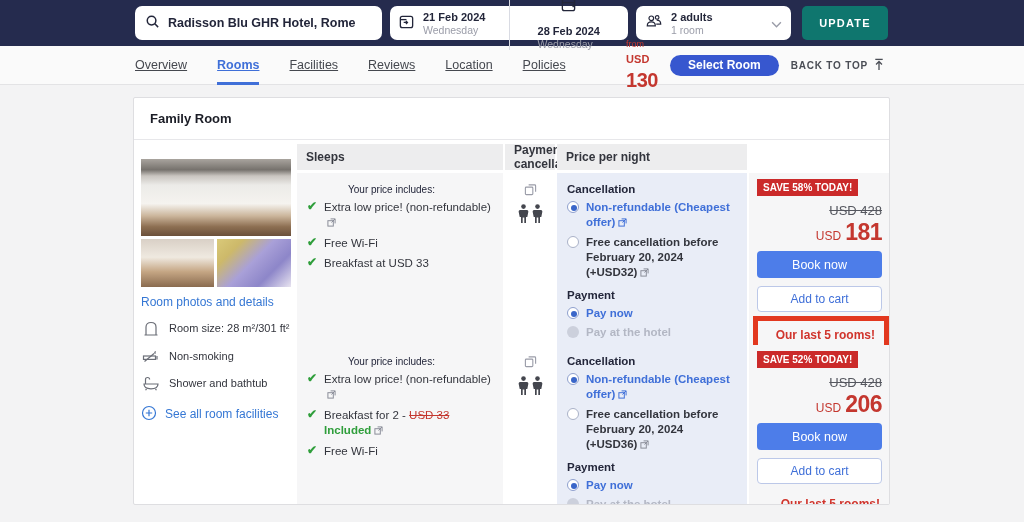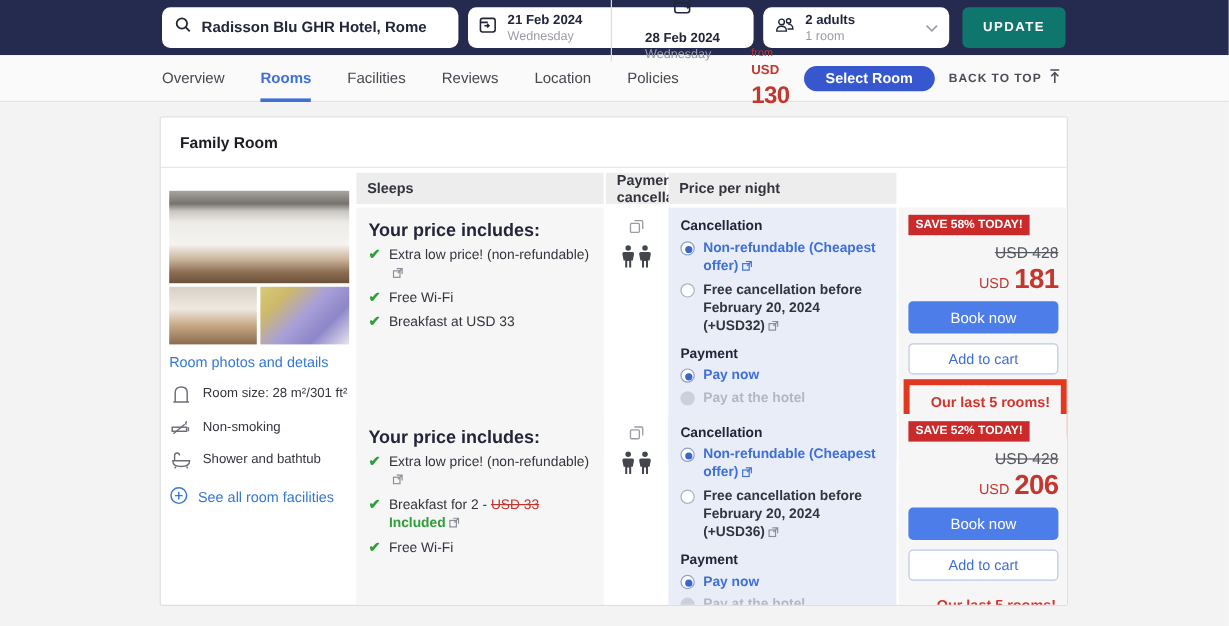--- a/index.html
+++ b/index.html
@@ -16,21 +16,21 @@
   .datetxt .d1 { font-size:11px; font-weight:bold; color:#23263a; }
   .datetxt .d2 { font-size:10.5px; color:#9a9ca8; margin-top:1px; }
   .guestsbox { margin-left:8px; width:155px; height:34px; background:#fff; border-radius:7px; display:flex; align-items:center; padding:14px 9px; gap:8px; }
   .guestsbox .gtxt { flex:1; }
   .gtxt .d1 { font-size:11px; font-weight:bold; color:#23263a; }
   .gtxt .d2 { font-size:10.5px; color:#9a9ca8; margin-top:1px; }
   .updatebtn { margin-left:11px; width:86px; height:34px; background:#0f766e; border:none; border-radius:5px; color:#fff; font-family:"Liberation Sans",sans-serif; font-size:11px; font-weight:bold; letter-spacing:1.2px; cursor:pointer; }
 
   
   .subnav { height:39px; background:#fafafa; border-bottom:1px solid #e3e3e5; display:flex; align-items:center; padding-left:135px; padding-right:139px; }
-  .tab { font-size:12.5px; color:#45484f; margin-right:30px; height:39px; display:flex; align-items:center; border-bottom:3px solid transparent; cursor:pointer; padding-top:3px; }
+  .tab { font-size:12.5px; color:#45484f; margin-right:30px; height:39px; display:flex; align-items:center; border-bottom:3px solid transparent; cursor:pointer; padding-top:3px;text-decoration:underline; }
   .tab.active { color:#3f6fd8; font-weight:bold; border-bottom-color:#3f6fd8; }
   .subnav-right { margin-left:auto; display:flex; align-items:center; gap:12px; }
   .fromprice { color:#c4372f; display:flex; align-items:baseline; gap:4px; white-space:nowrap;flex-direction:column; }
   .fromprice .fl { font-size:9px; }
   .fromprice .fc { font-size:11px; font-weight:bold; }
   .fromprice .fp { font-size:20px; font-weight:bold; letter-spacing:-0.5px; }
   .selectroom { height:21px; padding:0 18px; background:#3757cf; border:none; border-radius:15px; color:#fff; font-family:"Liberation Sans",sans-serif; font-size:12px; font-weight:bold; cursor:pointer; }
   .backtotop { display:flex; align-items:center; gap:5px; font-size:10px; font-weight:bold; letter-spacing:0.8px; color:#4a4d55; cursor:pointer; white-space:nowrap; }
 
   
@@ -56,21 +56,21 @@
   .thead, .trow { display:grid; grid-template-columns:206px 50px 190px 141px; column-gap:2px; }
   .thead { background:transparent; }
   .thead > div { background:#ededee; height:26px; display:flex; align-items:center; font-size:12px; font-weight:bold; color:#33353d; padding-left:9px; }
   .trow { margin-top:3px; height:166px; }
   .trow.second { margin-top:6px; height:164px; }
   .cell-benefits { background:#f6f6f7; padding:11px 10px; }
   .cell-sleeps { background:#fff; padding-top:9px; display:flex; flex-direction:column; align-items:center; gap:4px; }
   .cell-payment { background:#e9edf7; padding:10px 10px; }
   .cell-price { background:#f6f6f7; padding:6px 8px; display:flex; flex-direction:column; }
 
-  .b-label { font-size:15px; font-weight:bold; color:#23263a; margin-bottom:4px; }
+  .b-label { font-size:10px; font-weight:normal; color:#23263a; margin-bottom:4px;margin-left:41px; }
   .b-item { display:flex; gap:7px; align-items:flex-start; margin-top:5px; font-size:11.5px; color:#33353d; line-height:1.3; }
   .b-item .chk { color:#2f9e3b; font-weight:bold; font-size:12px; line-height:1.1; }
   .b-opt-label { font-size:11px; font-weight:bold; color:#23263a; margin-top:11px; }
   .strike-red { color:#c4372f; text-decoration:line-through; }
   .included-green { color:#2f9e3b; font-weight:bold; }
 
   .p-label { font-size:11.5px; font-weight:bold; color:#23263a; margin-bottom:5px; }
   .p-label.mt { margin-top:8px; }
   .radio-row { display:flex; gap:7px; align-items:flex-start; margin-top:4px; font-size:11.5px; line-height:1.3; cursor:pointer;font-weight:bold; }
   .radio { flex:none; width:12px; height:12px; border-radius:50%; margin-top:1px; }

